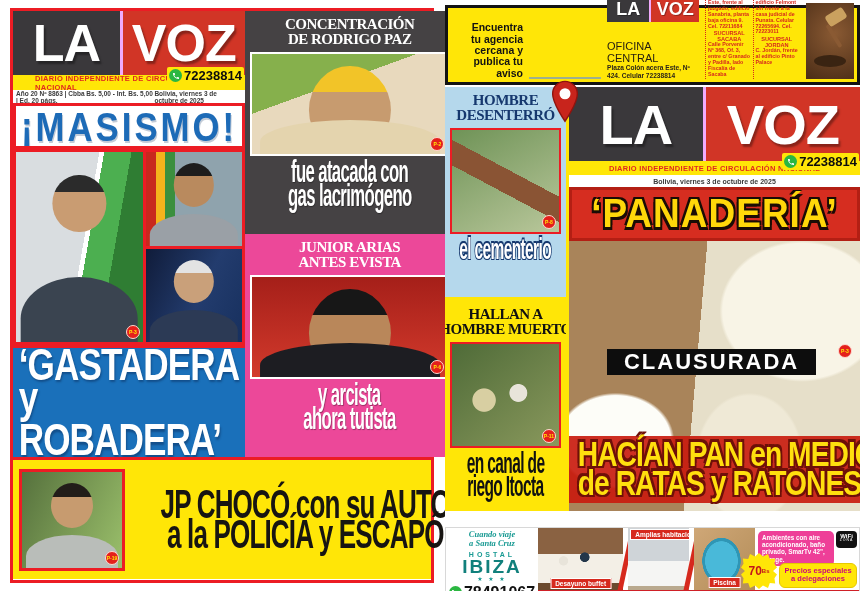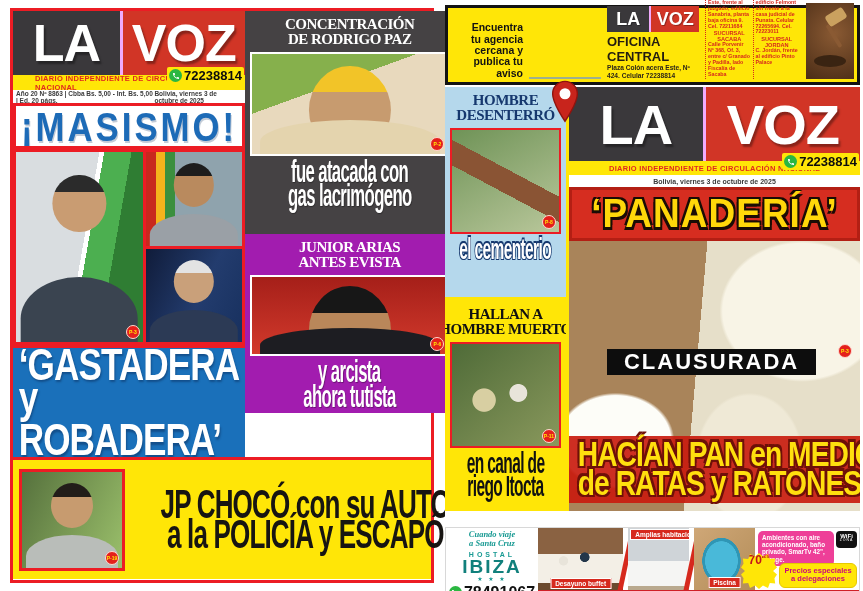--- a/index.html
+++ b/index.html
@@ -42,21 +42,21 @@
   .gastadera span{color:#fff;font-weight:900;font-size:37px;line-height:.98;display:inline-block;transform:scale(.95,1.18);letter-spacing:-1px;text-shadow:1px 2px 2px rgba(0,0,30,.3)}
 
   .lp-right{flex:1;display:flex;flex-direction:column}
   .story{padding:6px 5px 4px;display:flex;flex-direction:column;align-items:center;overflow:hidden}
   .story .t{font-family:"Liberation Serif",serif;font-weight:700;font-size:15px;line-height:1.02;color:#fff;text-align:center;letter-spacing:-.5px;white-space:nowrap}
   .story .ph{width:100%;border:2px solid #fff;position:relative;overflow:hidden;margin:4px 0 3px}
   .story .cap{font-weight:900;color:#fff;line-height:.92;text-align:center;white-space:nowrap}
   .story .cap span{display:inline-block;font-size:27px;transform:scale(.62,1.18);letter-spacing:-1px;text-shadow:1px 1px 1px rgba(0,0,0,.35)}
   .sdark{height:223px;background:#454244}
   .sdark .ph{height:104px}
-  .sred{height:179px;background:#a21caf}
+  .sred{height:223px;background:#ec4899}
   .sred .ph{height:104px}
 
   .lp-bottom{height:122px;background:#ffe607;border-top:3px solid #ec1c24;display:flex;align-items:center;gap:8px;padding:8px 6px}
   .jpph{width:106px;height:102px;border:3px solid #ec1c24;position:relative;overflow:hidden;flex:none}
   .jp-text{flex:1;text-align:center;line-height:.95}
   .jp-text span{display:block;color:#171512;font-weight:900;font-size:31px;transform:scale(.84,1.32);letter-spacing:-1px;white-space:nowrap}
 
   
   .pb{position:absolute;right:3px;bottom:3px;width:14px;height:14px;border-radius:50%;background:#e4201b;color:#ffe607;
       font-size:5px;font-weight:700;display:flex;align-items:center;justify-content:center;border:1px solid #ffd9d0}
@@ -89,21 +89,21 @@
   .agency{height:80px;border:3px solid #131313;background:#ffe607;display:flex;align-items:flex-end;padding:3px;gap:6px}
   .promo{width:72px;display:flex;flex-direction:column;justify-content:center;text-align:right;color:#121212;font-weight:800;font-size:10.5px;line-height:1.08}
   .mapbox{width:72px;position:relative;background:
       repeating-linear-gradient(90deg,rgba(120,150,120,.35) 0 1px,transparent 1px 12px),
       repeating-linear-gradient(0deg,rgba(120,150,120,.35) 0 1px,transparent 1px 10px),
       linear-gradient(135deg,#dfe9d2,#bcd0b4);border:1px solid #9db08f}
   .mapbox svg{position:absolute;left:50%;top:2px;transform:translateX(-50%)}
   .central{width:92px;display:flex;flex-direction:column;align-items:center}
   .central .mast{height:26px;width:100%;font-size:18px;gap:2px}
   .central .mast>div{text-shadow:1px 1px 0 rgba(0,0,0,.3);letter-spacing:0}
-  .central .ot{font-size:13px;font-weight:700;color:#241d10;margin-top:2px}
+  .central .ot{font-size:11px;font-weight:400;color:#241d10;margin-top:18px}
   .central .oa{font-size:6.6px;font-weight:700;color:#2a2419;line-height:1.12;text-align:left}
   .branches{flex:1;display:flex}
   .bcol{flex:1;border-left:1px dotted #d6291d;padding:1px 2px;color:#d6291d;text-align:center}
   .bcol .bn{font-size:5.6px;font-weight:900;margin-top:1px}
   .bcol .bt{font-size:5.3px;font-weight:700;line-height:1.12;text-align:left}
   .gavelbox{width:48px;position:relative;background:radial-gradient(circle at 60% 40%,#8a5a33,#4a2c16);overflow:hidden}
 
   .rp-row{display:flex;gap:3px;background:#ffe607;margin-top:2px;height:424px}
   .rp-left{width:121px;display:flex;flex-direction:column;gap:4px}
   .sblue{height:210px;background:#b5d8ec}
@@ -149,21 +149,21 @@
   .tag{position:absolute;background:#d6291d;color:#fff;font-size:6.5px;font-weight:700;padding:1px 4px;border:1px solid #fff;white-space:nowrap}
   .tag-buffet{bottom:12px;left:50%;transform:translateX(-50%)}
   .tag-room{top:1px;left:2px}
   .tag-pool{bottom:13px;left:50%;transform:translateX(-50%)}
   .ad-right{width:104px;position:relative}
   .amen{position:absolute;top:3px;left:3px;right:25px;background:#ee3f98;border-radius:5px;color:#fff;font-weight:700;font-size:6.3px;line-height:1.15;padding:3px 4px}
   .wifi{position:absolute;top:3px;right:2px;width:21px;height:17px;background:#111;border-radius:4px;color:#fff;text-align:center;line-height:1}
   .wifi .w1{font-size:6px;font-weight:900;display:block;margin-top:2px}
   .wifi .w2{font-size:3.5px;display:block;letter-spacing:1px}
   .deal{position:absolute;right:2px;bottom:13px;left:24px;background:#ffe607;border-radius:6px;color:#cc0a7a;font-weight:900;font-size:7.5px;text-align:center;line-height:1.15;padding:3px 2px;border:1px solid #e6c900}
-  .star70{position:absolute;left:-14px;bottom:12px;width:36px;height:36px;background:#ffe607;display:flex;justify-content:center;
+  .star70{position:absolute;left:-14px;bottom:12px;width:36px;height:36px;background:#ffe607;display:flex;align-items:center;justify-content:center;
       clip-path:polygon(50% 0,61% 10%,75% 3%,80% 17%,95% 15%,93% 30%,100% 40%,89% 50%,100% 60%,93% 70%,95% 85%,80% 83%,75% 97%,61% 90%,50% 100%,39% 90%,25% 97%,20% 83%,5% 85%,7% 70%,0 60%,11% 50%,0 40%,7% 30%,5% 15%,20% 17%,25% 3%,39% 10%);
       color:#c2151b;font-weight:900;font-size:12px;z-index:3}
   .star70 small{font-size:6px}
   .ad-addr{position:absolute;left:92px;right:0;bottom:0;height:11px;background:#cf2027;color:#ffe607;font-size:6.6px;font-weight:700;
       display:flex;align-items:center;justify-content:center;letter-spacing:.2px;z-index:2}
 </style>
 </head>
 <body>
 
 <div id="left-page">

